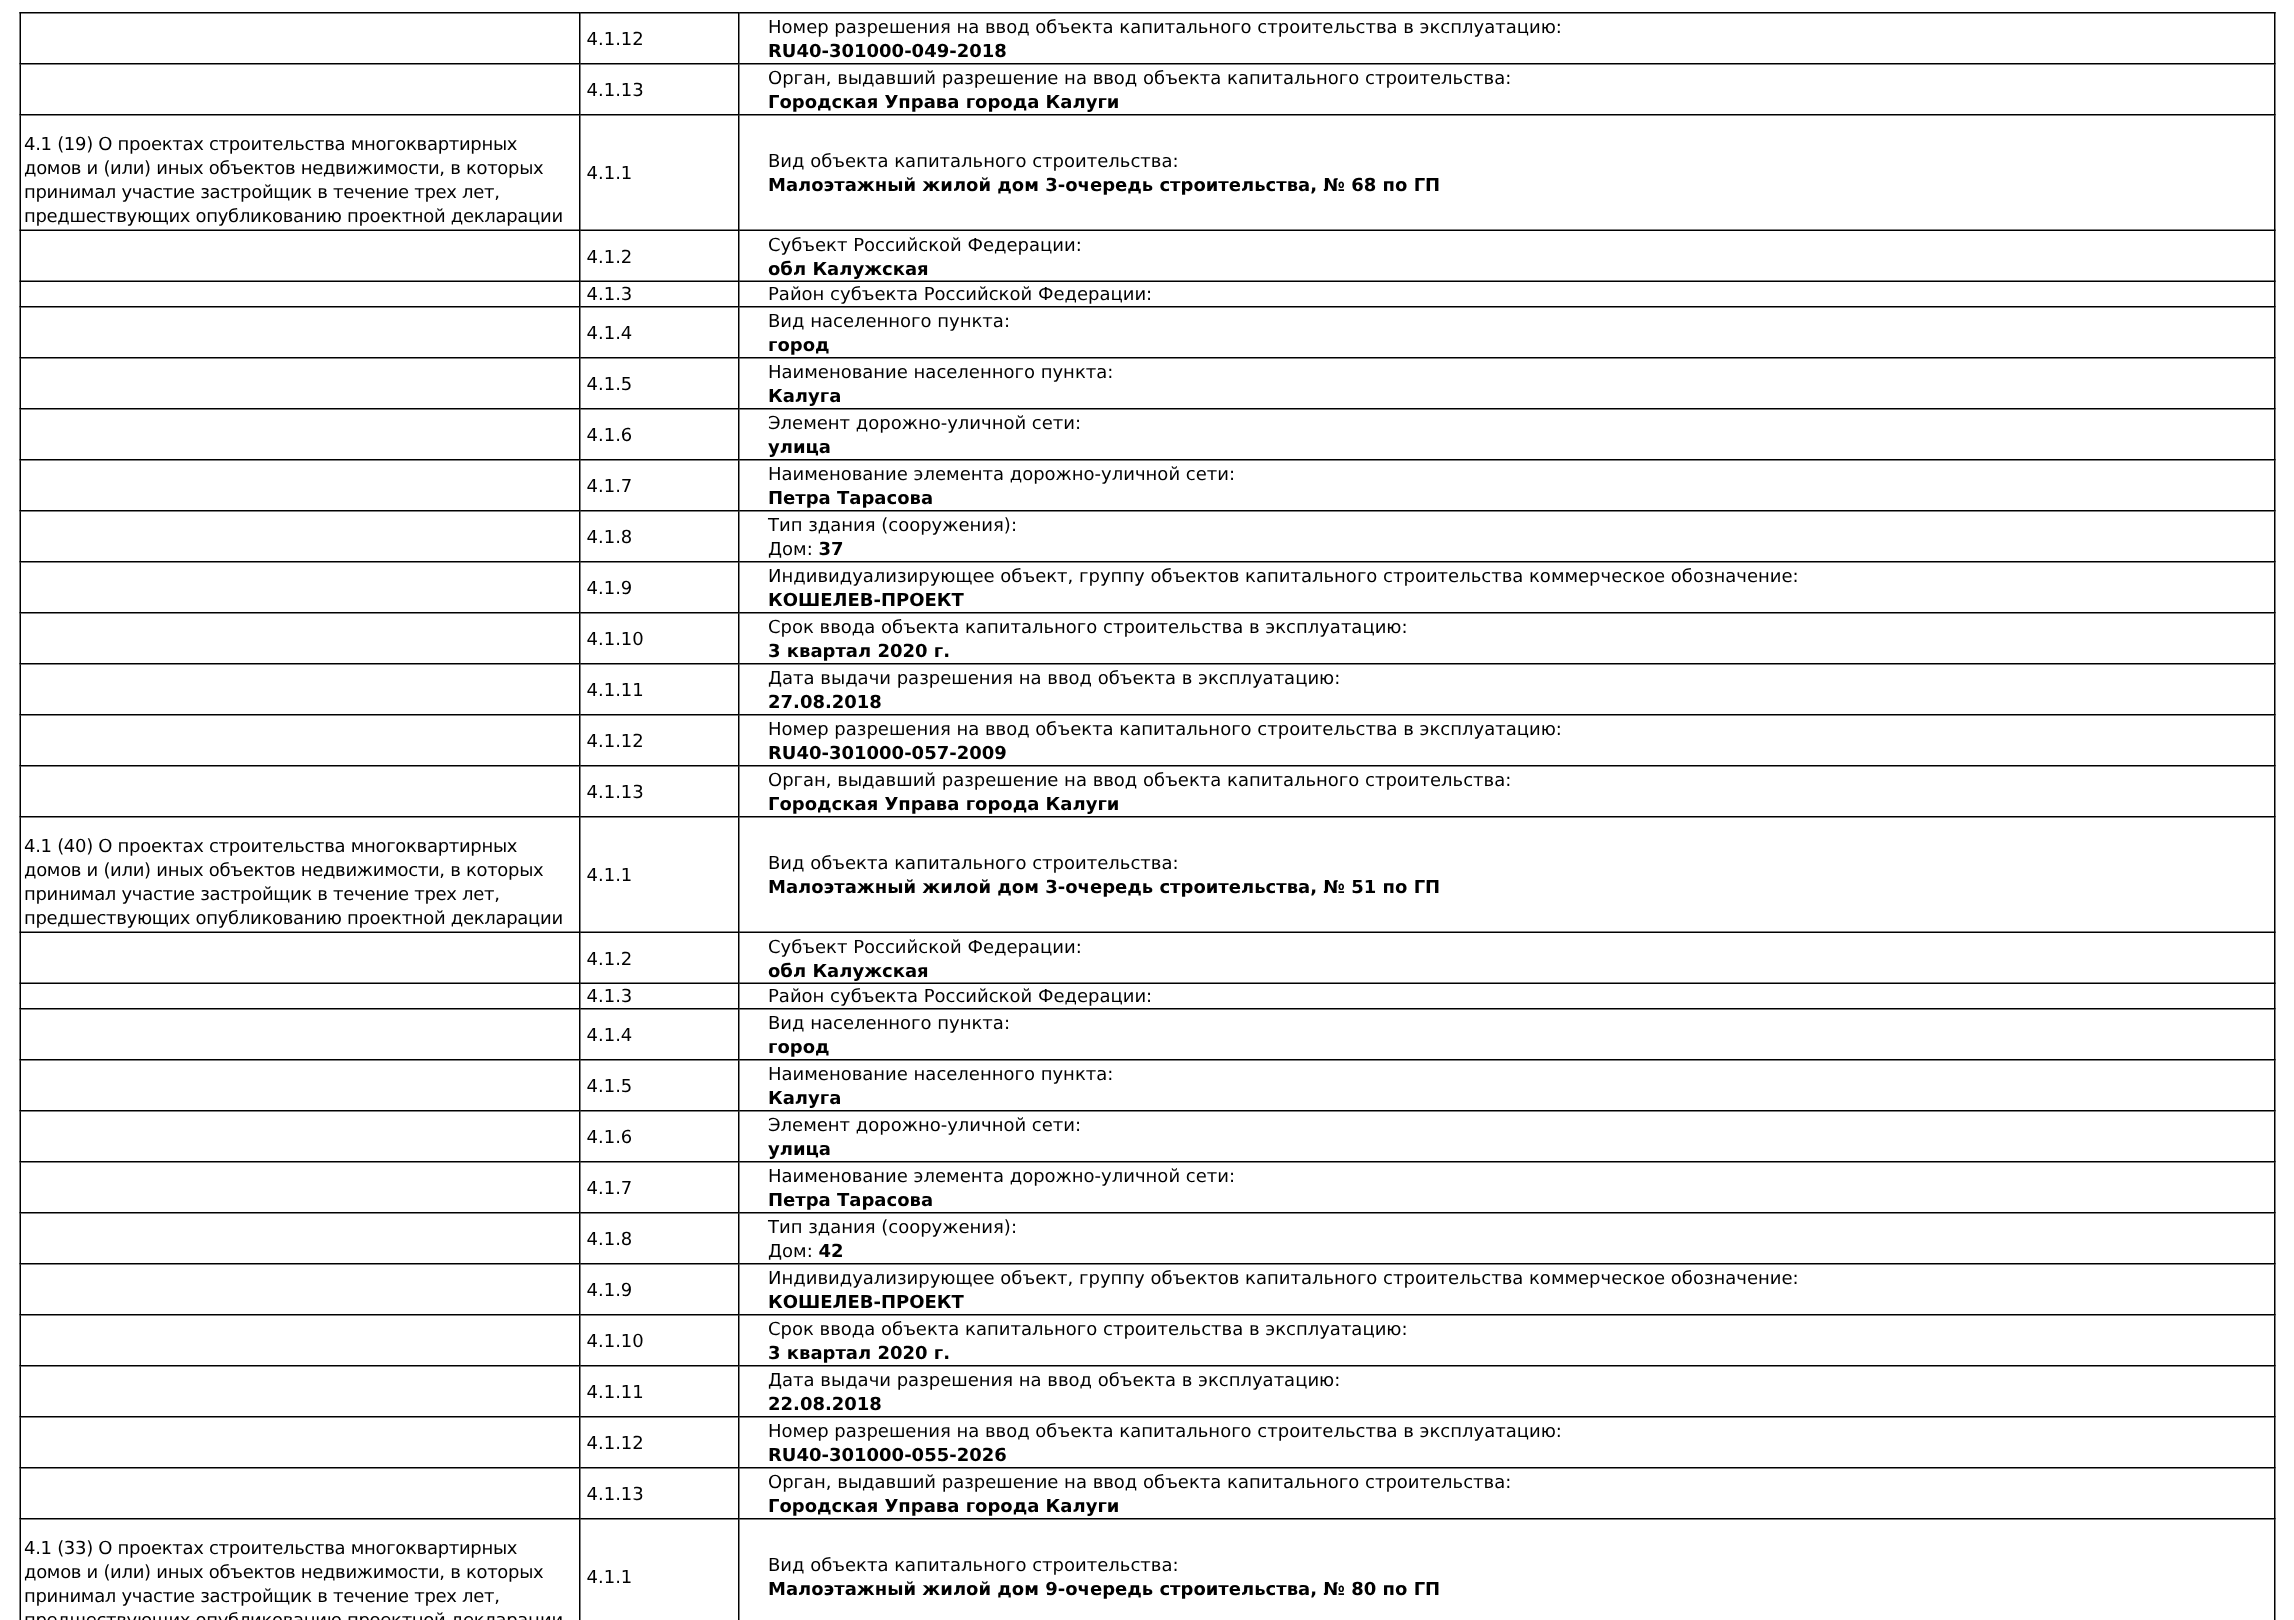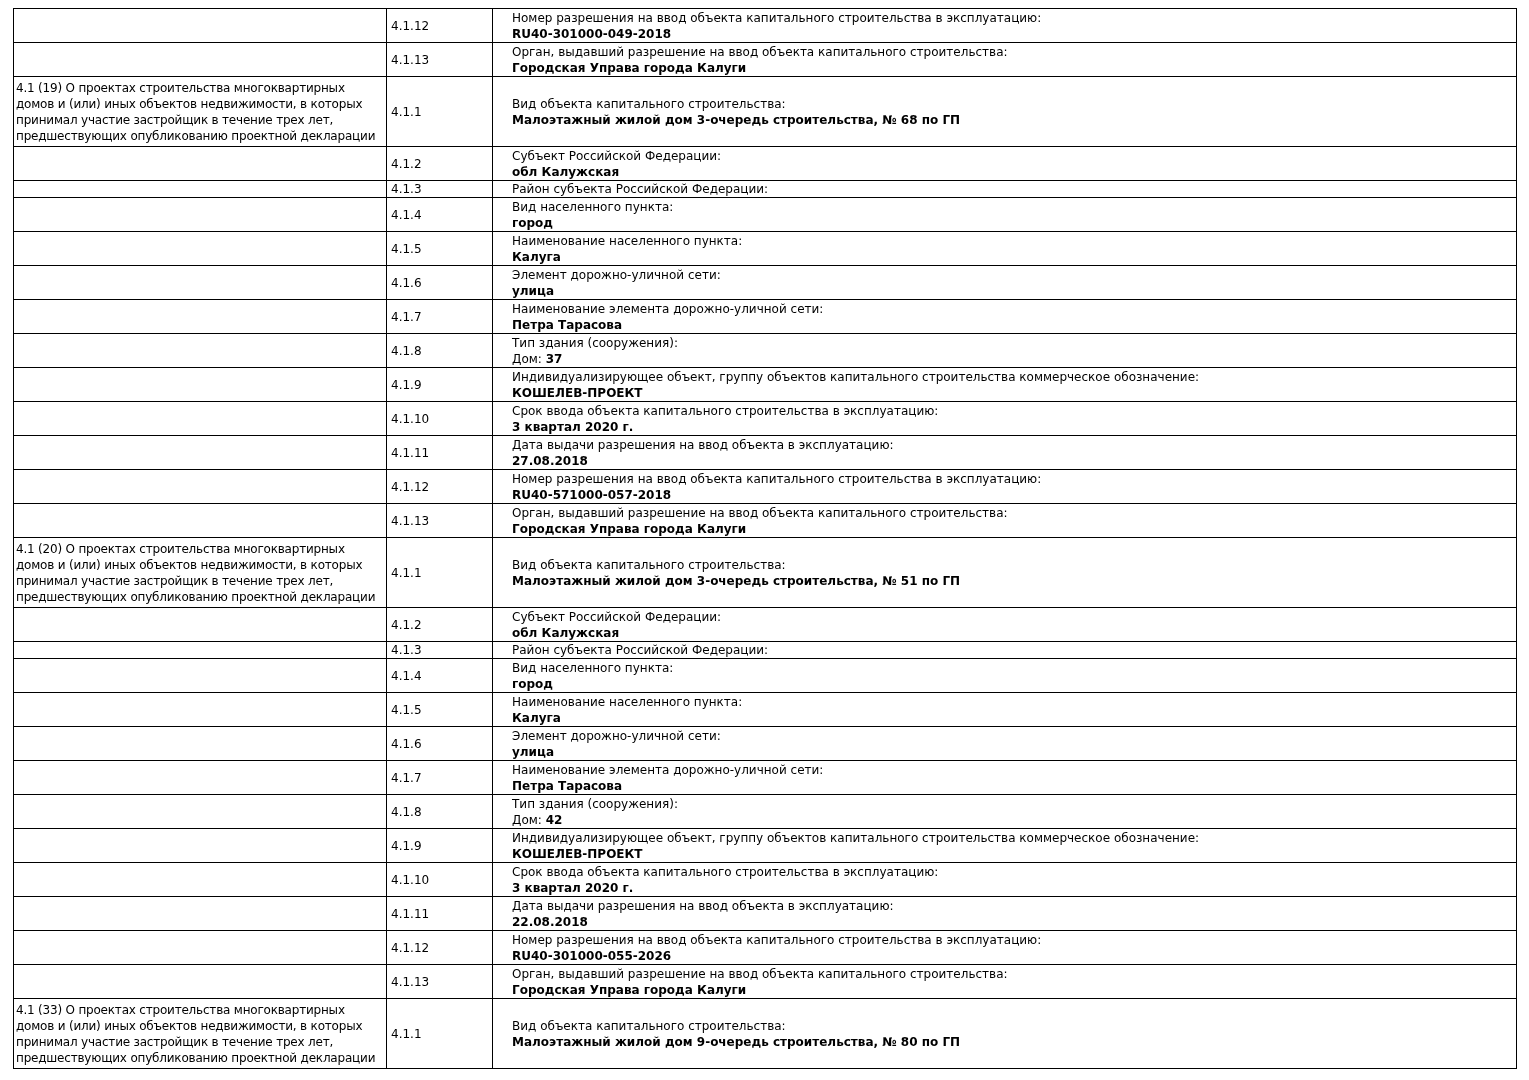--- a/index.html
+++ b/index.html
@@ -17,21 +17,21 @@
     width:1503px;
     margin:8px 0 0 13px;
     background:#ffffff;
   }
   table.decl td {
     border:1.5px solid #000000;
     vertical-align:middle;
     overflow:hidden;
   }
   td.c-section {
-    padding:1px 3px 1px 2px;
+    padding:11px 3px 1px 2px;
     vertical-align:middle;
   }
   td.c-section .section-text { letter-spacing:-0.2px; }
   td.c-num { padding:0 3px 0 4px; }
   td.c-content { padding:0 19px; }
   tr.t-field { height:34px; }
   tr.t-label_only { height:16px; }
   tr.t-section_start { height:70px; }
   .field-label { line-height:16px; }
   .field-value-line { line-height:16px; }
@@ -206,38 +206,38 @@
   </tr>
       <tr class="t-field">
     <td class="c-section">
       <div class="section-text"></div>
     </td>
     <td class="c-num">
       <div class="item-number">4.1.12</div>
     </td>
     <td class="c-content">
       <div class="field-label">Номер разрешения на ввод объекта капитального строительства в эксплуатацию:</div>
-      <div class="field-value-line"><span class="value-prefix"></span><span class="field-value">RU40-571000-057-2018</span></div>
+      <div class="field-value-line"><span class="value-prefix"></span><span class="field-value">RU40-301000-057-2009</span></div>
     </td>
   </tr>
       <tr class="t-field">
     <td class="c-section">
       <div class="section-text"></div>
     </td>
     <td class="c-num">
       <div class="item-number">4.1.13</div>
     </td>
     <td class="c-content">
       <div class="field-label">Орган, выдавший разрешение на ввод объекта капитального строительства:</div>
       <div class="field-value-line"><span class="value-prefix"></span><span class="field-value">Городская Управа города Калуги</span></div>
     </td>
   </tr>
       <tr class="t-section_start">
     <td class="c-section">
-      <div class="section-text">4.1 (20) О проектах строительства многоквартирных домов и (или) иных объектов недвижимости, в которых принимал участие застройщик в течение трех лет, предшествующих опубликованию проектной декларации</div>
+      <div class="section-text">4.1 (40) О проектах строительства многоквартирных домов и (или) иных объектов недвижимости, в которых принимал участие застройщик в течение трех лет, предшествующих опубликованию проектной декларации</div>
     </td>
     <td class="c-num">
       <div class="item-number">4.1.1</div>
     </td>
     <td class="c-content">
       <div class="field-label">Вид объекта капитального строительства:</div>
       <div class="field-value-line"><span class="value-prefix"></span><span class="field-value">Малоэтажный жилой дом 3-очередь строительства, № 51 по ГП</span></div>
     </td>
   </tr>
       <tr class="t-field">

